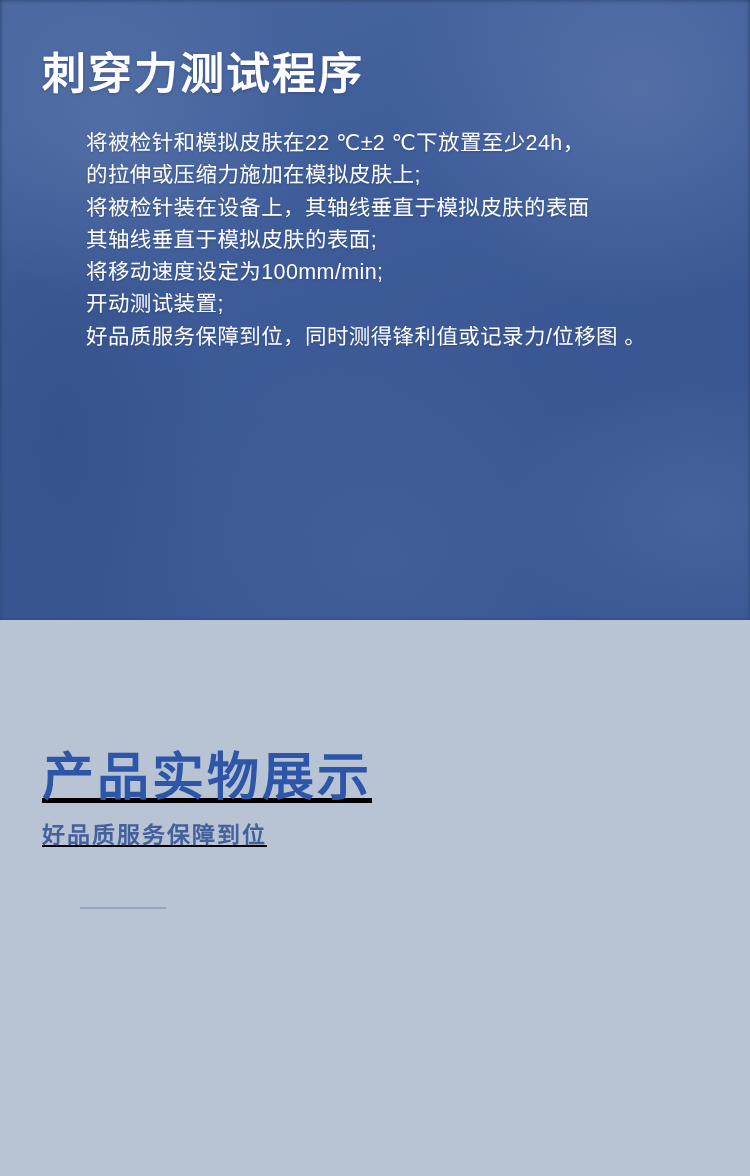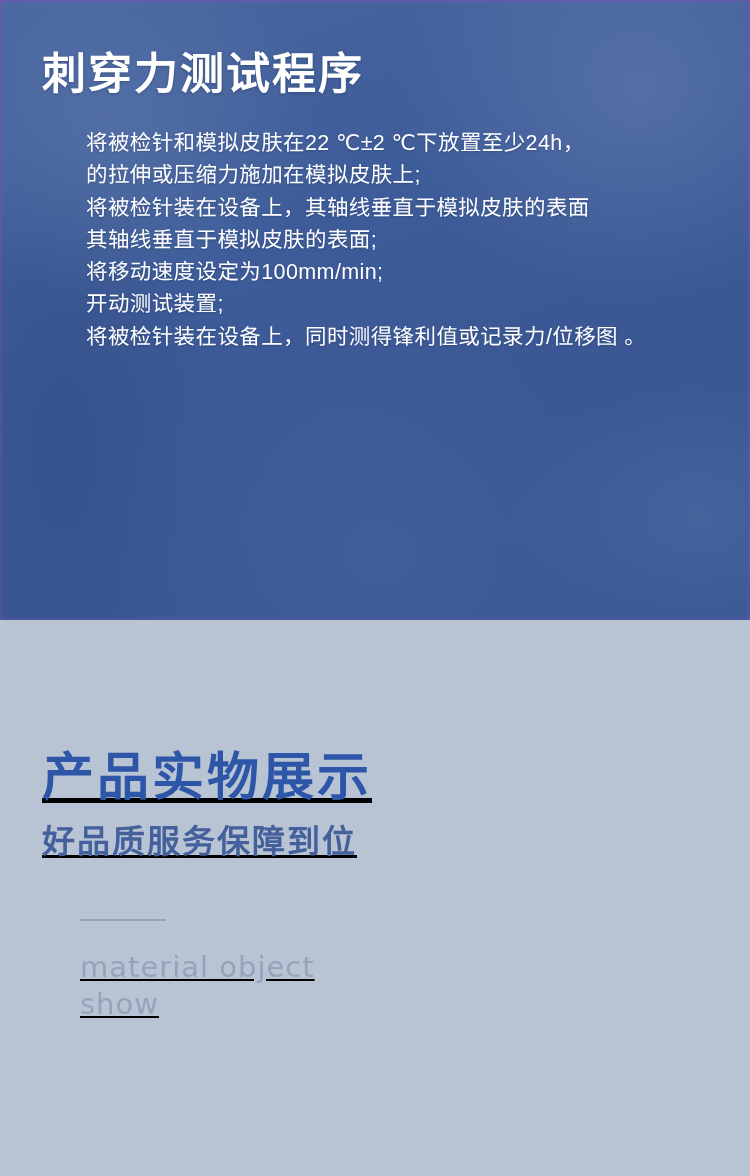--- a/index.html
+++ b/index.html
@@ -19,21 +19,21 @@
     height: 1176px;
     overflow: hidden;
   }
 
   
   .hero {
     position: relative;
     width: 750px;
     height: 620px;
     overflow: hidden;
-    background: #d946ef;
+    background: #0f172a;
   }
   
   .hero-photo {
     position: absolute;
     inset: 0;
     background:
       radial-gradient(ellipse 300px 260px at 110px 120px, rgba(120,145,190,0.85) 0%, rgba(70,95,150,0.0) 70%),
       radial-gradient(ellipse 340px 300px at 640px 90px, rgba(140,160,200,0.7) 0%, rgba(60,85,140,0.0) 72%),
       radial-gradient(ellipse 420px 360px at 380px 560px, rgba(90,115,170,0.75) 0%, rgba(45,65,115,0.0) 70%),
       radial-gradient(ellipse 200px 420px at 60px 430px, rgba(35,55,100,0.55) 0%, rgba(40,60,110,0.0) 75%),
@@ -87,21 +87,21 @@
     margin: 0;
     color: #2e56a8;
     font-size: 52px;
     font-weight: bold;
     letter-spacing: 3px;
     line-height: 1.15;
   }
   .showcase-subtitle {
     margin: 14px 0 0 0;
     color: #44619c;
-    font-size: 33px;
+    font-size: 23px;
     font-weight: bold;
     letter-spacing: 2px;
     line-height: 1.2;
   }
   .divider {
     width: 86px;
     height: 2px;
     background: #93a3bd;
     margin: 58px 0 0 38px;
   }
@@ -127,30 +127,26 @@
     <div class="hero-tint"></div>
     <div class="hero-inner">
       <h1 class="hero-title">刺穿力测试程序</h1>
       <div class="hero-lines">
         <div class="hero-line">将被检针和模拟皮肤在22 ℃±2 ℃下放置至少24h，</div>
         <div class="hero-line">的拉伸或压缩力施加在模拟皮肤上;</div>
         <div class="hero-line">将被检针装在设备上，其轴线垂直于模拟皮肤的表面</div>
         <div class="hero-line">其轴线垂直于模拟皮肤的表面;</div>
         <div class="hero-line">将移动速度设定为100mm/min;</div>
         <div class="hero-line">开动测试装置;</div>
-        <div class="hero-line">将被检针装在设备上，同时测得锋利值或记录力/位移图 。</div>
+        <div class="hero-line">好品质服务保障到位，同时测得锋利值或记录力/位移图 。</div>
       </div>
     </div>
   </section>
 
   <section class="showcase">
     <div class="showcase-inner">
       <h2 class="showcase-title">产品实物展示</h2>
       <div class="showcase-subtitle">好品质服务保障到位</div>
       <div class="divider"></div>
-      <div class="showcase-en">
-        <span class="en-line">material object</span>
-        <span class="en-line">show</span>
-      </div>
     </div>
   </section>
 
 </div>
 
 </body></html>

